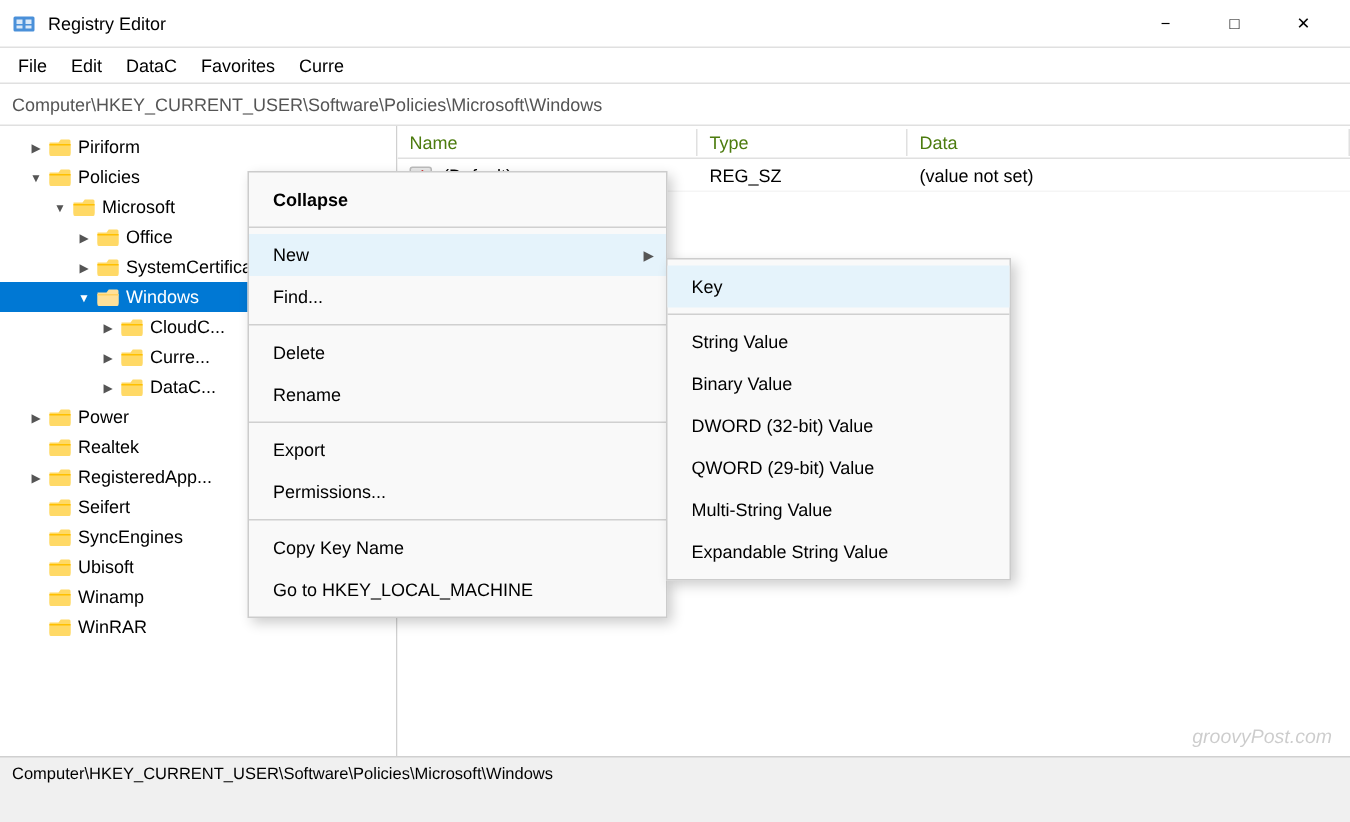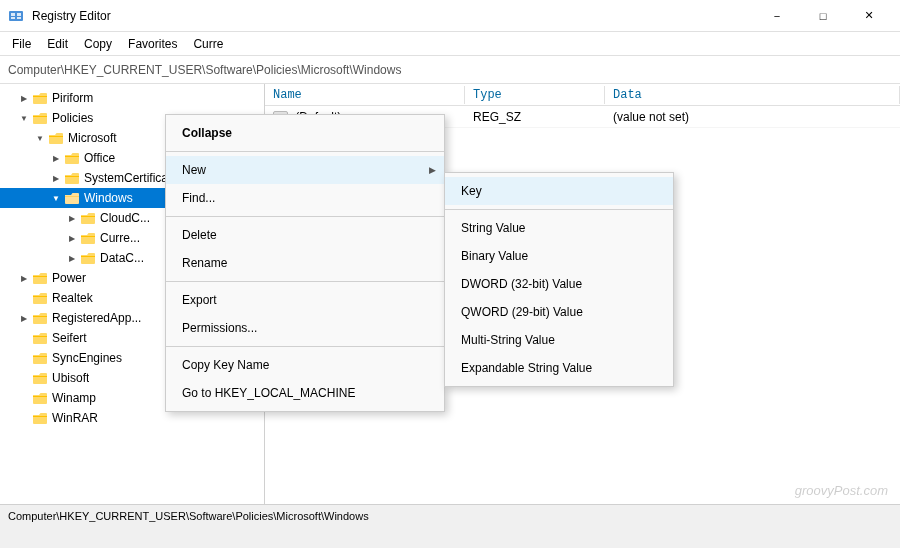--- a/index.html
+++ b/index.html
@@ -151,23 +151,22 @@
       display: flex;
       height: 22px;
       border-bottom: 1px solid #e0e0e0;
       align-items: center;
       background: #fff;
     }
     .col-header {
       padding: 2px 8px;
       font-size: 12px;
       font-weight: normal;
-      color: #0369a1;
+      color: #4d7c0f;
       border-right: 1px solid #e0e0e0;
-      font-family: Liberation Mono, monospace;
     }
     .col-name { width: 200px; }
     .col-type { width: 140px; }
     .col-data { flex: 1; }
 
     .right-panel-row {
       display: flex;
       height: 22px;
       align-items: center;
       border-bottom: 1px solid #f5f5f5;
@@ -304,21 +303,21 @@
   <div class="title-bar-controls">
     <button class="title-btn">−</button>
     <button class="title-btn">□</button>
     <button class="title-btn close">✕</button>
   </div>
 </div>
 
 <div class="menu-bar">
   <span class="menu-item">File</span>
   <span class="menu-item">Edit</span>
-  <span class="menu-item">Copy</span>
+  <span class="menu-item">DataC</span>
   <span class="menu-item">Favorites</span>
   <span class="menu-item">Curre</span>
 </div>
 
 <div class="address-bar">
   <span class="address-label">Computer\HKEY_CURRENT_USER\Software\Policies\Microsoft\Windows</span>
 </div>
 
 <div class="main-content">
 

